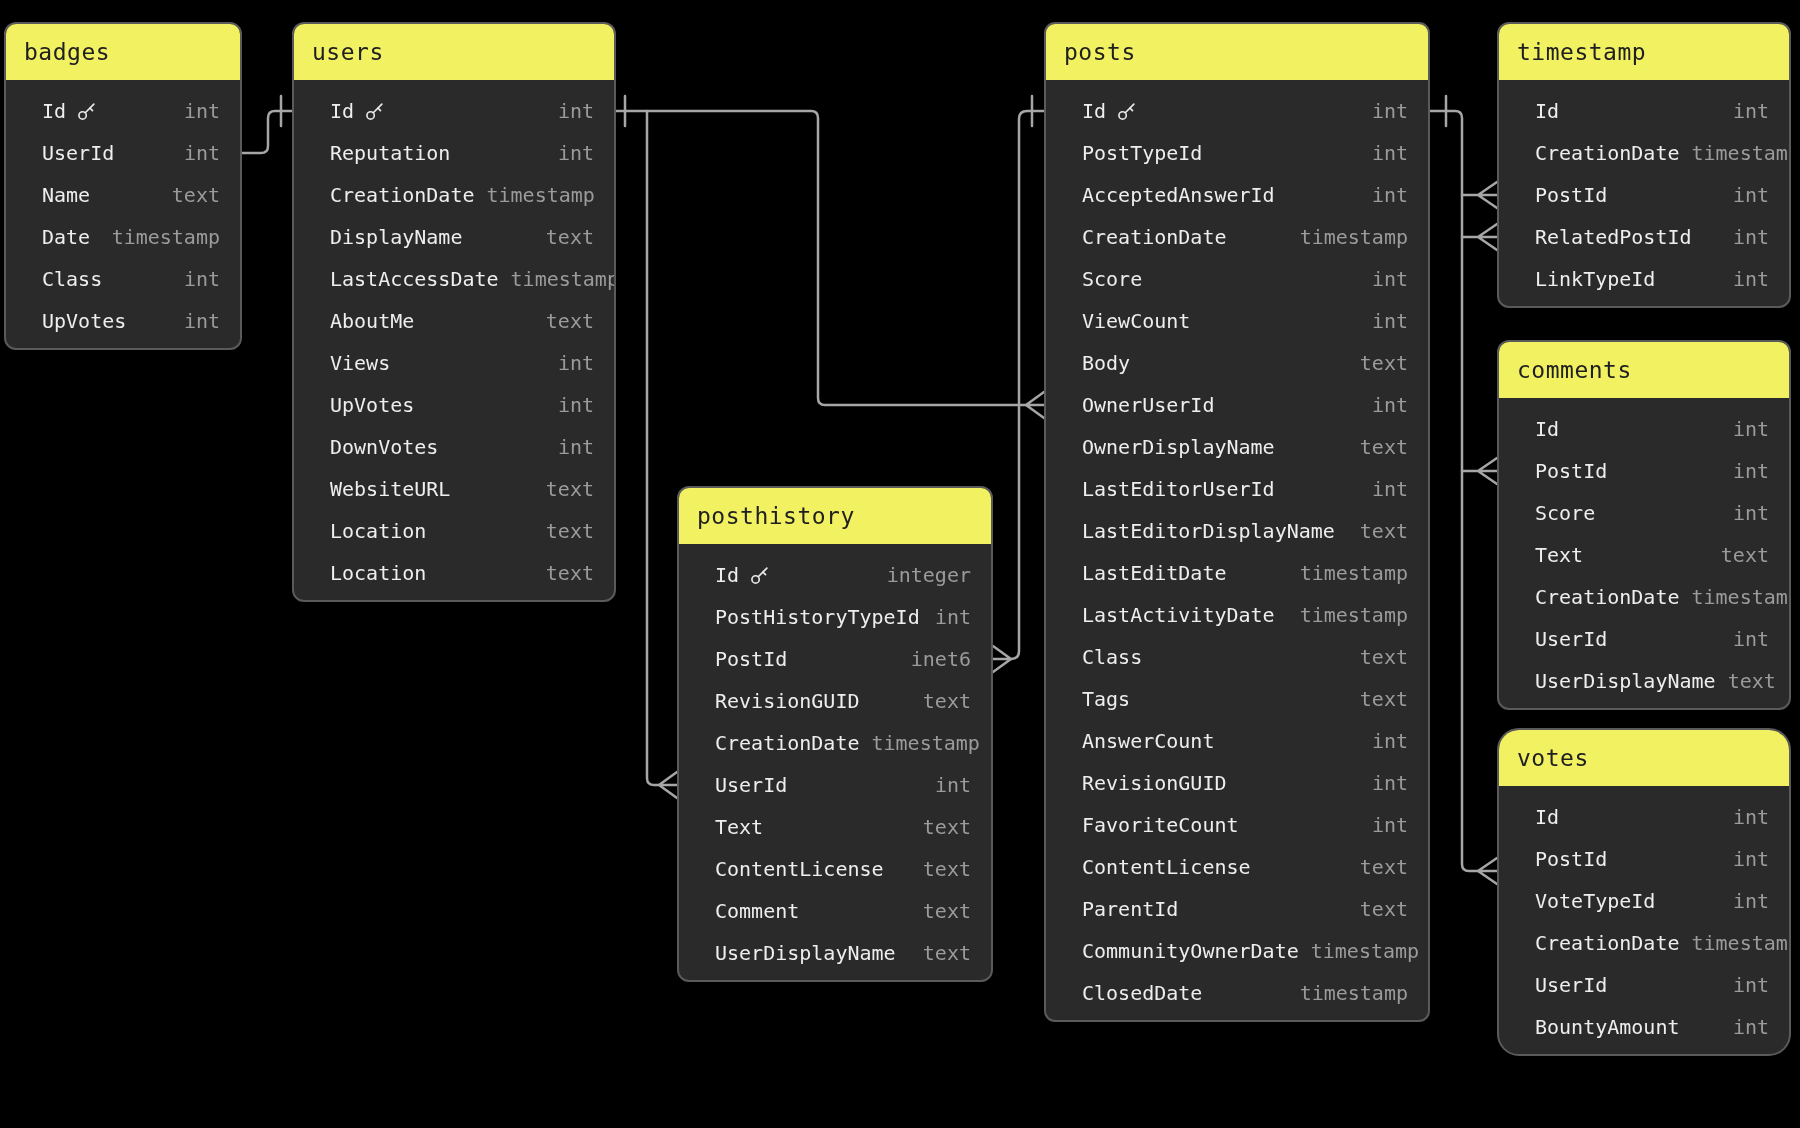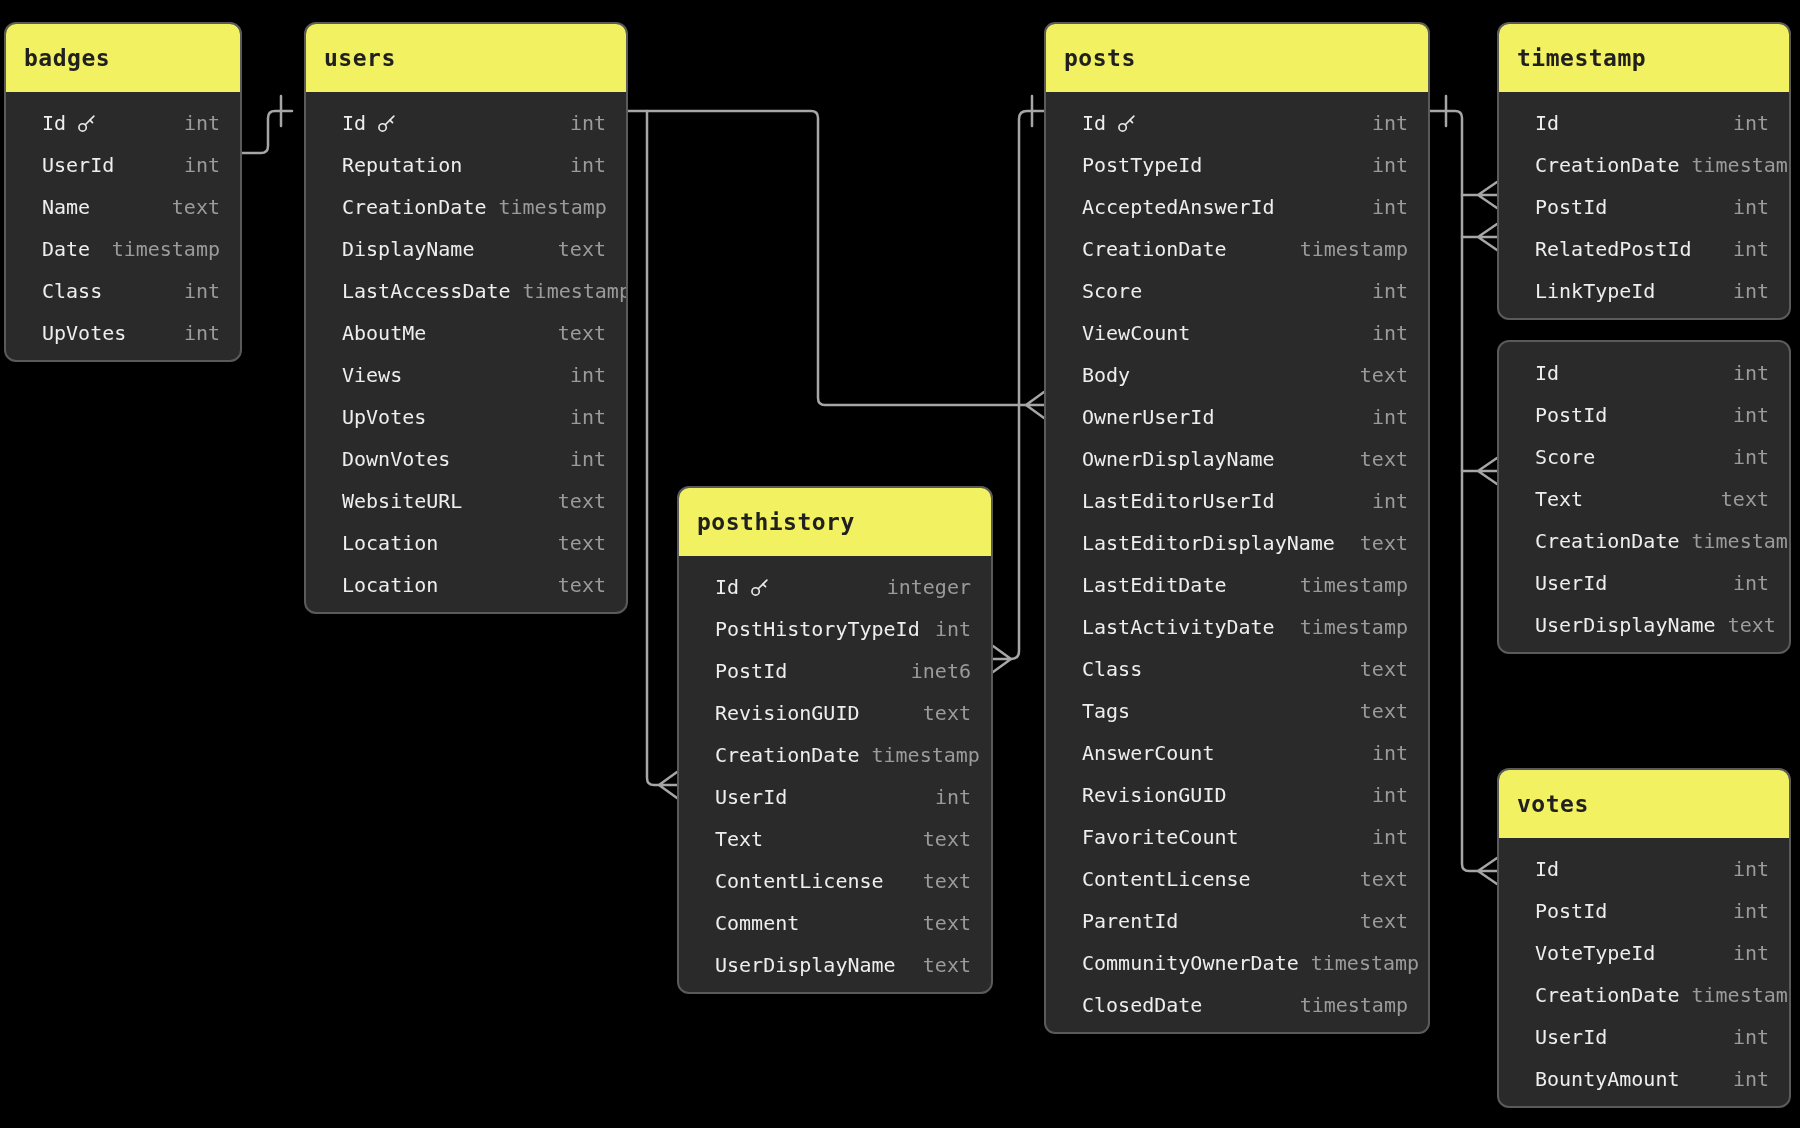--- a/index.html
+++ b/index.html
@@ -1,22 +1,22 @@
 <!DOCTYPE html>
 <html><head>
 <meta charset="utf-8">
 <style>
   html,body{margin:0;padding:0;background:#000;}
   #canvas{position:relative;width:1800px;height:1128px;background:#000;overflow:hidden;
           font-family:"DejaVu Sans Mono",monospace;}
   #relations{position:absolute;left:0;top:0;z-index:1;}
   .table{position:absolute;z-index:2;background:#2a2a2a;border:2px solid #5a5a5a;
          border-radius:12px;overflow:hidden;box-sizing:border-box;}
-  .thead{height:68px;background:#f2f162;display:flex;align-items:center;
-         padding:0 18px;font-weight:700;font-size:23px;color:#202020;
+  .thead{height:56px;background:#f2f162;display:flex;align-items:center;
+         padding:0 18px;font-weight:400;font-size:23px;color:#202020;
          font-family:"DejaVu Sans Mono",monospace;letter-spacing:0.5px;}
   .tbody{padding:10px 0 6px 16px;}
   .row{height:42px;display:flex;align-items:center;padding:0 20px;
        font-size:20px;color:#eeeeee;white-space:nowrap;}
   .fname{display:flex;align-items:center;}
   .keyicon{display:inline-flex;margin-left:10px;}
   .ftype{margin-left:auto;color:#9b9b9b;padding-left:12px;}
 </style>
 </head>
 <body>
@@ -88,21 +88,21 @@
           <span class="fname">Class</span>
           <span class="ftype">int</span>
         </div>
         <div class="row">
           <span class="fname">UpVotes</span>
           <span class="ftype">int</span>
         </div>
       </div>
   </div>
 
-  <div class="table" style="left:304px;top:22px;width:324px;">
+  <div class="table" style="left:292px;top:22px;width:324px;">
     <div class="thead">
       <span>users</span>
     </div>
     <div class="tbody">
         <div class="row">
           <span class="fname">Id<span class="keyicon">
               <svg width="22" height="22" viewBox="0 0 24 24" fill="none" stroke="#e9e9e9" stroke-width="1.8" stroke-linecap="round" stroke-linejoin="round">
                 <circle cx="7.2" cy="16.8" r="4"></circle>
                 <path d="M10.1 13.9 L19.5 4.5"></path>
                 <path d="M15.2 8.8 L18 11.6"></path>
@@ -335,20 +335,23 @@
           <span class="ftype">int</span>
         </div>
         <div class="row">
           <span class="fname">LinkTypeId</span>
           <span class="ftype">int</span>
         </div>
       </div>
   </div>
 
   <div class="table" style="left:1497px;top:340px;width:294px;">
+    <div class="thead">
+      <span>comments</span>
+    </div>
     <div class="tbody">
         <div class="row">
           <span class="fname">Id</span>
           <span class="ftype">int</span>
         </div>
         <div class="row">
           <span class="fname">PostId</span>
           <span class="ftype">int</span>
         </div>
         <div class="row">
@@ -367,21 +370,21 @@
           <span class="fname">UserId</span>
           <span class="ftype">int</span>
         </div>
         <div class="row">
           <span class="fname">UserDisplayName</span>
           <span class="ftype">text</span>
         </div>
       </div>
   </div>
 
-  <div class="table" style="left:1497px;top:768px;width:294px;">
+  <div class="table" style="left:1497px;top:728px;width:294px;border-radius:22px;">
     <div class="thead">
       <span>votes</span>
     </div>
     <div class="tbody">
         <div class="row">
           <span class="fname">Id</span>
           <span class="ftype">int</span>
         </div>
         <div class="row">
           <span class="fname">PostId</span>

